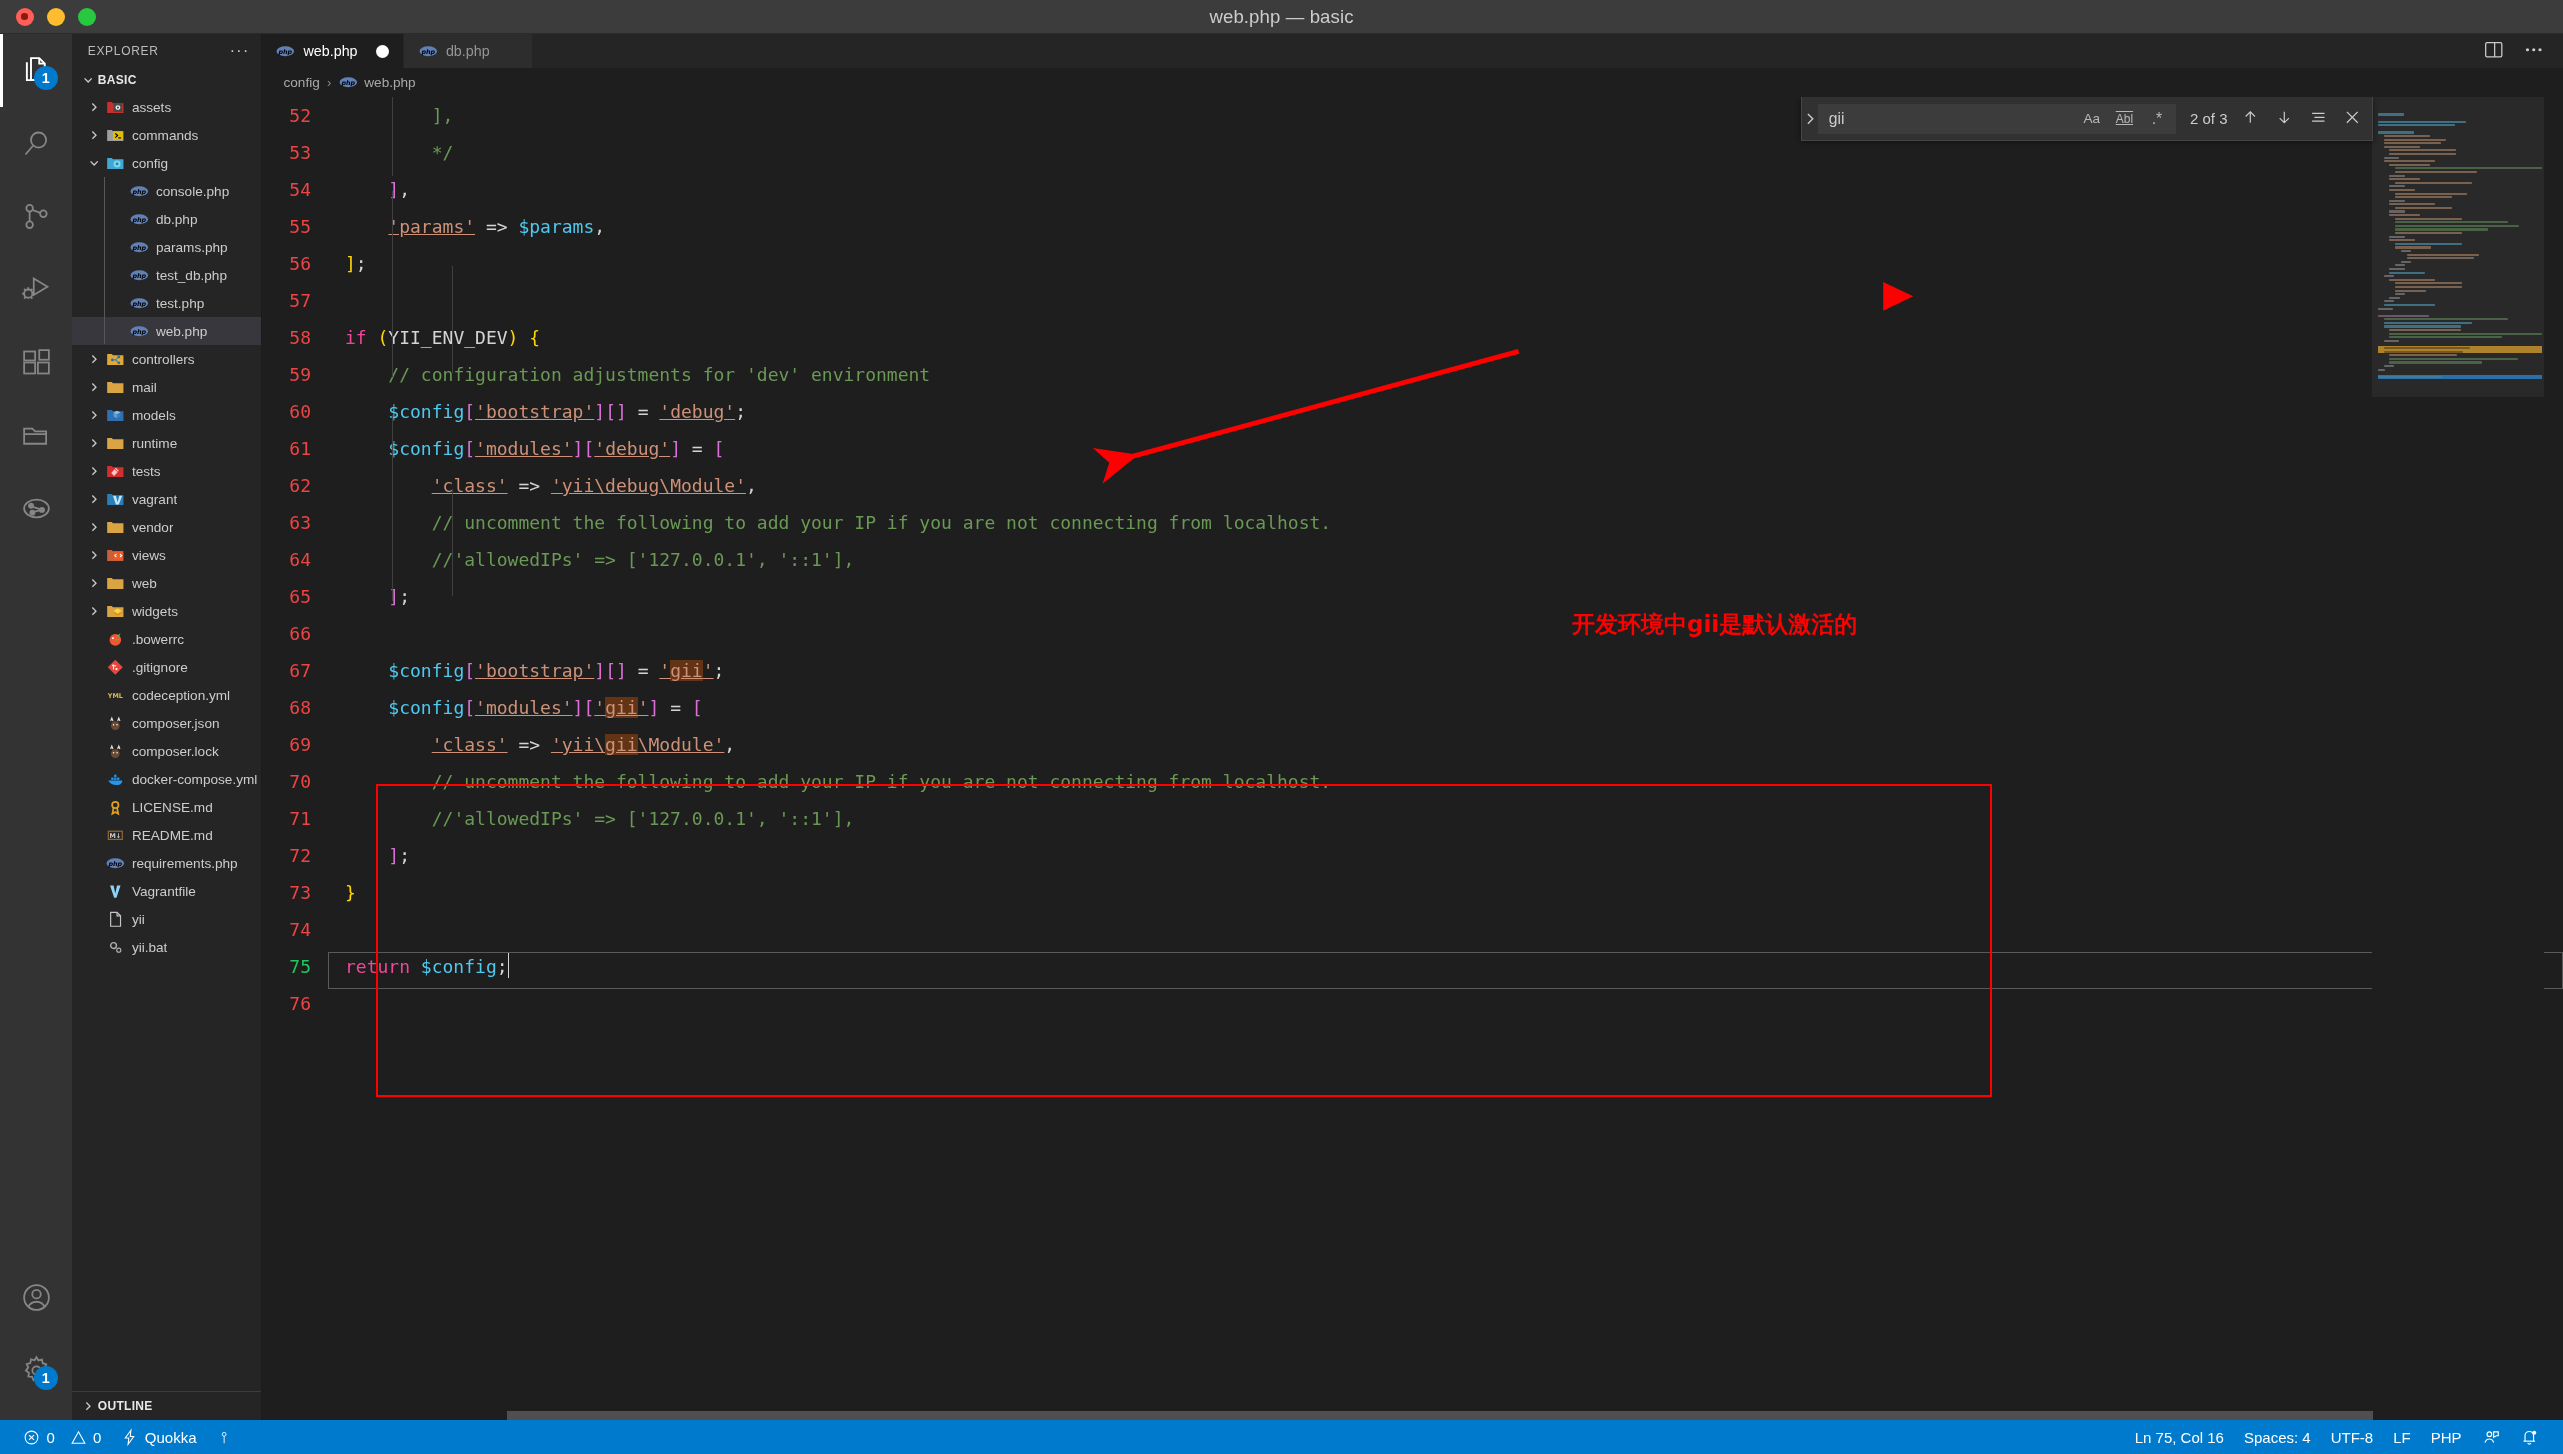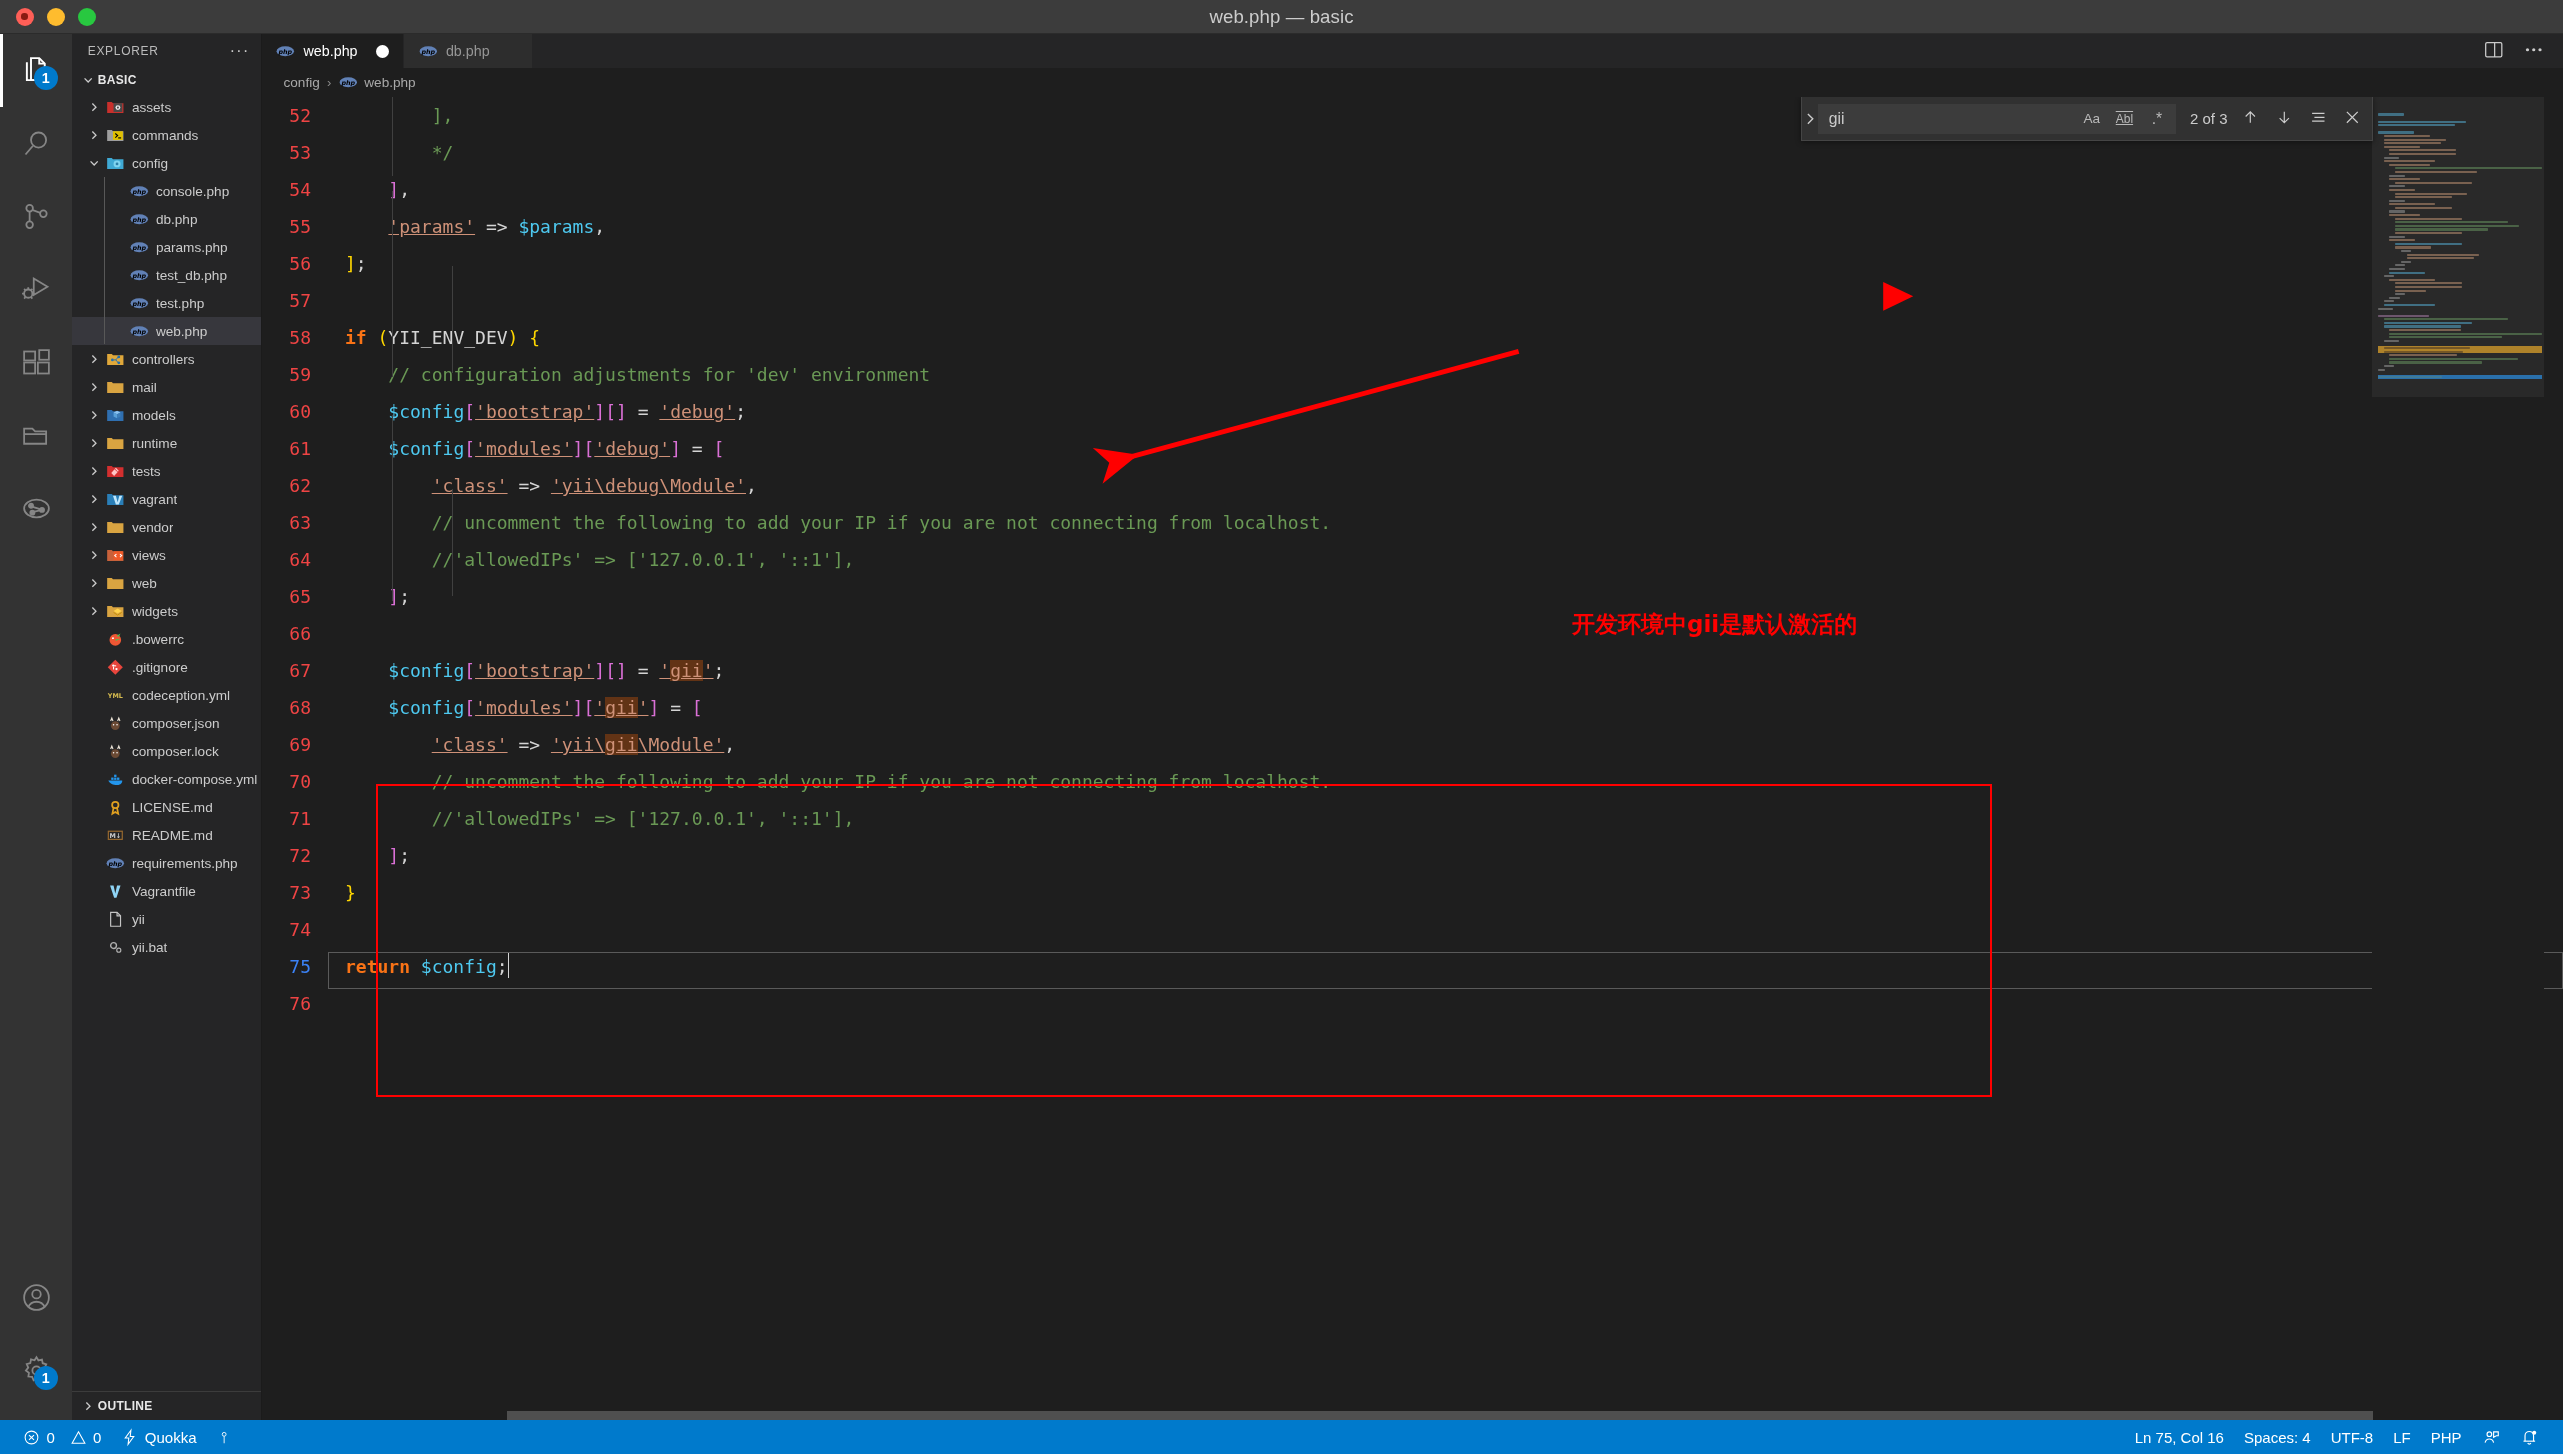--- a/index.html
+++ b/index.html
@@ -152,24 +152,24 @@
     position: absolute; inset: 0;
     font-family: "DejaVu Sans Mono", "Liberation Mono", monospace;
     font-size: 18px; line-height: 37px;
     white-space: pre;
   }
   .cline { height: 37px; display: flex; align-items: center; }
   .lnum {
     width: 66px; flex: 0 0 66px; text-align: right; padding-right: 17px;
     color: #ef4444; font-size: 18px;
   }
-  .lnum.cur { color: #3b82f6; }
+  .lnum.cur { color: #22c55e; }
   .ctext { padding-left: 17px; position: relative; }
   
-  .k  { color: #f97316; font-weight: bold; }  
+  .k  { color: #ec4899; }  
   .v  { color: #4ec9f0; }  
   .s  { color: #ce9178; text-decoration: underline; }  
   .c  { color: #6a9955; }  
   .p  { color: #d4d4d4; }  
   .br1{ color: #ffd700; }  
   .br2{ color: #da70d6; }  
   .op { color: #d4d4d4; }
   .hl { background: #623315; }
   .cur-line-box {
     position: absolute; left: 66px; right: 0; height: 37px;

